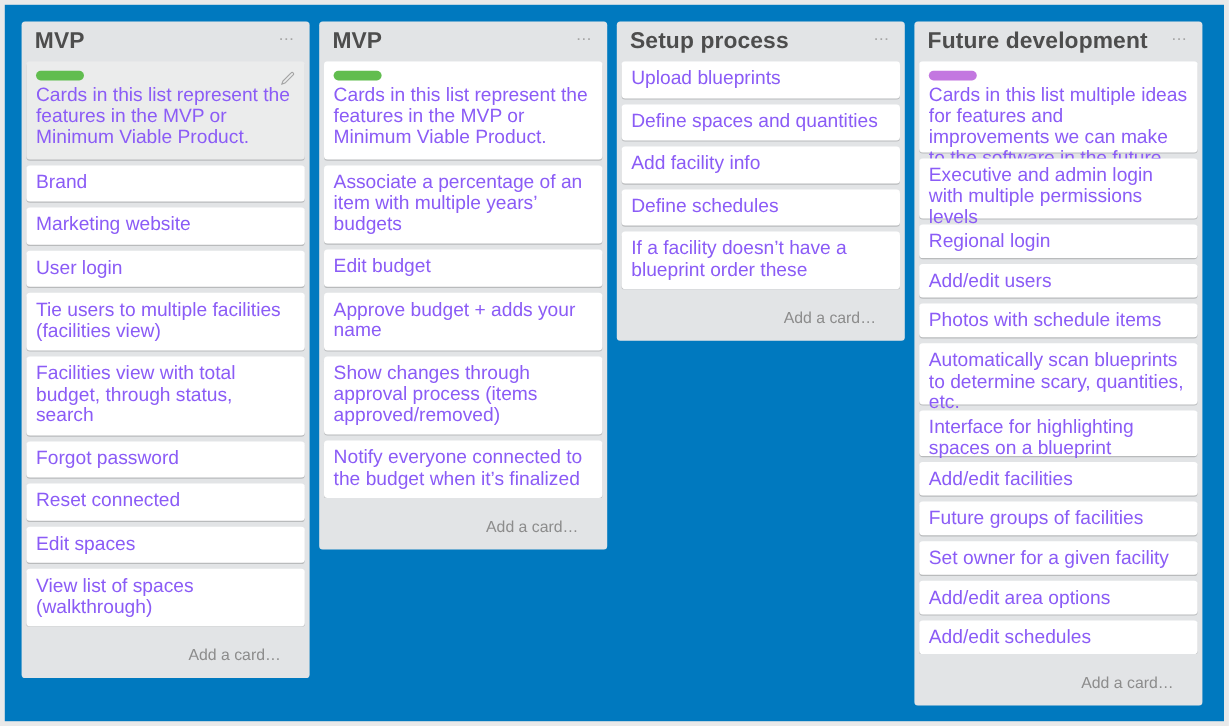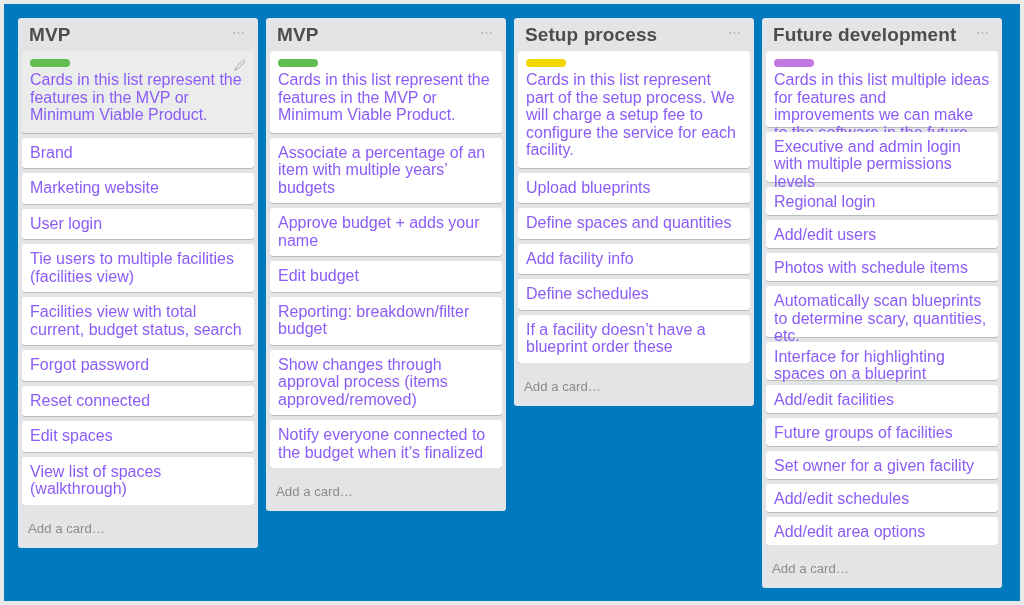--- a/index.html
+++ b/index.html
@@ -130,26 +130,27 @@
   }
   .edit-pencil svg { display: block; }
 
   .card-text {
     display: block;
     word-wrap: break-word;
   }
 
   .add-card {
     flex: 0 0 auto;
-    padding: 10px 10px 11px 10px;
+    padding: 10px 24px 11px 10px;
     margin-top: 5px;
     font-size: 13.2px;
     color: #8c8c8c;
     line-height: 17px;
     cursor: pointer;
+    text-align: right;
   }
 </style>
 </head>
 <body>
 
 <div id="board-frame">
   <div id="board-canvas">
     <div id="lists-row">
         <div class="list">
           <div class="list-header">
@@ -172,21 +173,21 @@
             <div class="card">
               <span class="card-text">Marketing website</span>
             </div>
             <div class="card">
               <span class="card-text">User login</span>
             </div>
             <div class="card">
               <span class="card-text">Tie users to multiple facilities (facilities view)</span>
             </div>
             <div class="card">
-              <span class="card-text">Facilities view with total current, budget status, search</span>
+              <span class="card-text">Facilities view with total budget, through status, search</span>
             </div>
             <div class="card">
               <span class="card-text">Forgot password</span>
             </div>
             <div class="card">
               <span class="card-text">Reset connected</span>
             </div>
             <div class="card">
               <span class="card-text">Edit spaces</span>
             </div>
@@ -203,47 +204,40 @@
           </div>
           <div class="cards">
             <div class="card desc-card">
               <span class="label-chip" style="background: rgb(97, 189, 79);"></span>
               <span class="card-text">Cards in this list represent the features in the MVP or Minimum Viable Product.</span>
             </div>
             <div class="card">
               <span class="card-text">Associate a percentage of an item with multiple years’ budgets</span>
             </div>
             <div class="card">
+              <span class="card-text">Edit budget</span>
+            </div>
+            <div class="card">
               <span class="card-text">Approve budget + adds your name</span>
-            </div>
-            <div class="card">
-              <span class="card-text">Edit budget</span>
-            </div>
-            <div class="card">
-              <span class="card-text">Reporting: breakdown/filter budget</span>
             </div>
             <div class="card">
               <span class="card-text">Show changes through approval process (items approved/removed)</span>
             </div>
             <div class="card">
               <span class="card-text">Notify everyone connected to the budget when it’s finalized</span>
             </div>
           </div>
           <div class="add-card">Add a card…</div>
         </div>
         <div class="list">
           <div class="list-header">
             <div class="list-title">Setup process</div>
             <div class="list-menu-icon">⋯</div>
           </div>
           <div class="cards">
-            <div class="card desc-card">
-              <span class="label-chip" style="background: rgb(242, 214, 0);"></span>
-              <span class="card-text">Cards in this list represent part of the setup process. We will charge a setup fee to configure the service for each facility.</span>
-            </div>
             <div class="card">
               <span class="card-text">Upload blueprints</span>
             </div>
             <div class="card">
               <span class="card-text">Define spaces and quantities</span>
             </div>
             <div class="card">
               <span class="card-text">Add facility info</span>
             </div>
             <div class="card">
@@ -286,23 +280,23 @@
             <div class="card">
               <span class="card-text">Add/edit facilities</span>
             </div>
             <div class="card">
               <span class="card-text">Future groups of facilities</span>
             </div>
             <div class="card">
               <span class="card-text">Set owner for a given facility</span>
             </div>
             <div class="card">
+              <span class="card-text">Add/edit area options</span>
+            </div>
+            <div class="card">
               <span class="card-text">Add/edit schedules</span>
-            </div>
-            <div class="card">
-              <span class="card-text">Add/edit area options</span>
             </div>
           </div>
           <div class="add-card">Add a card…</div>
         </div>
       </div>
   </div>
 </div>
 
 </body></html>

